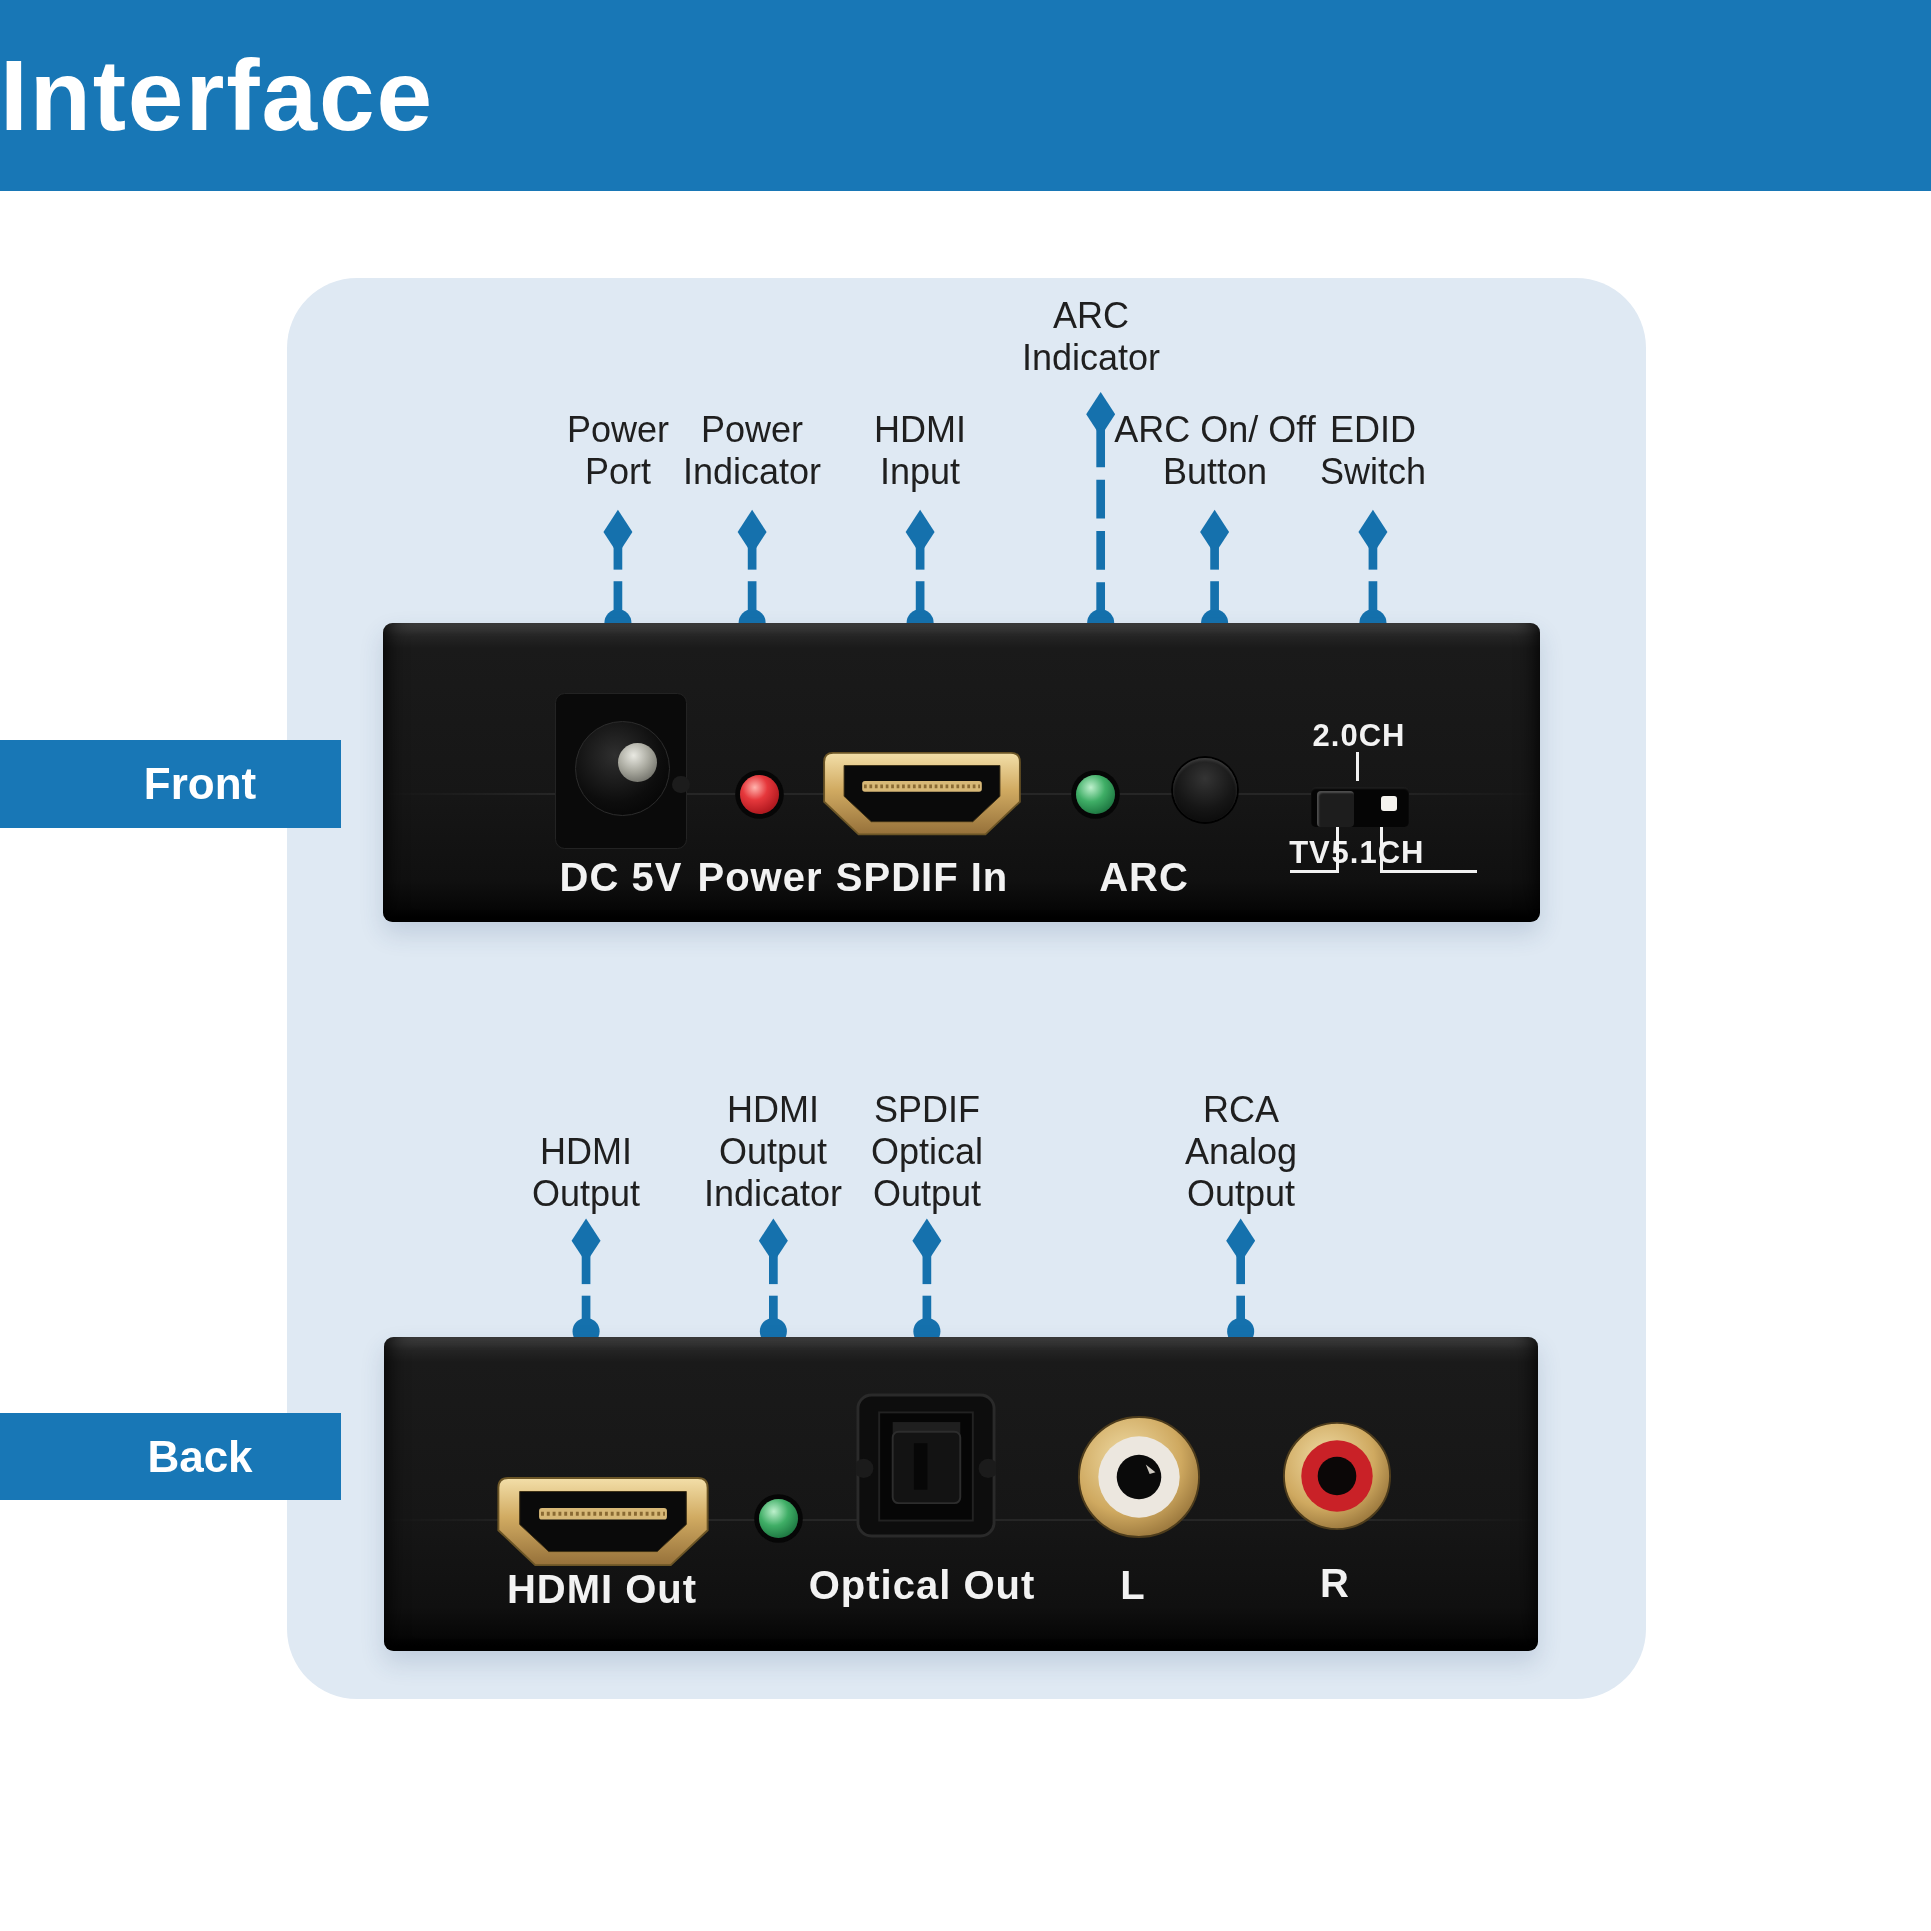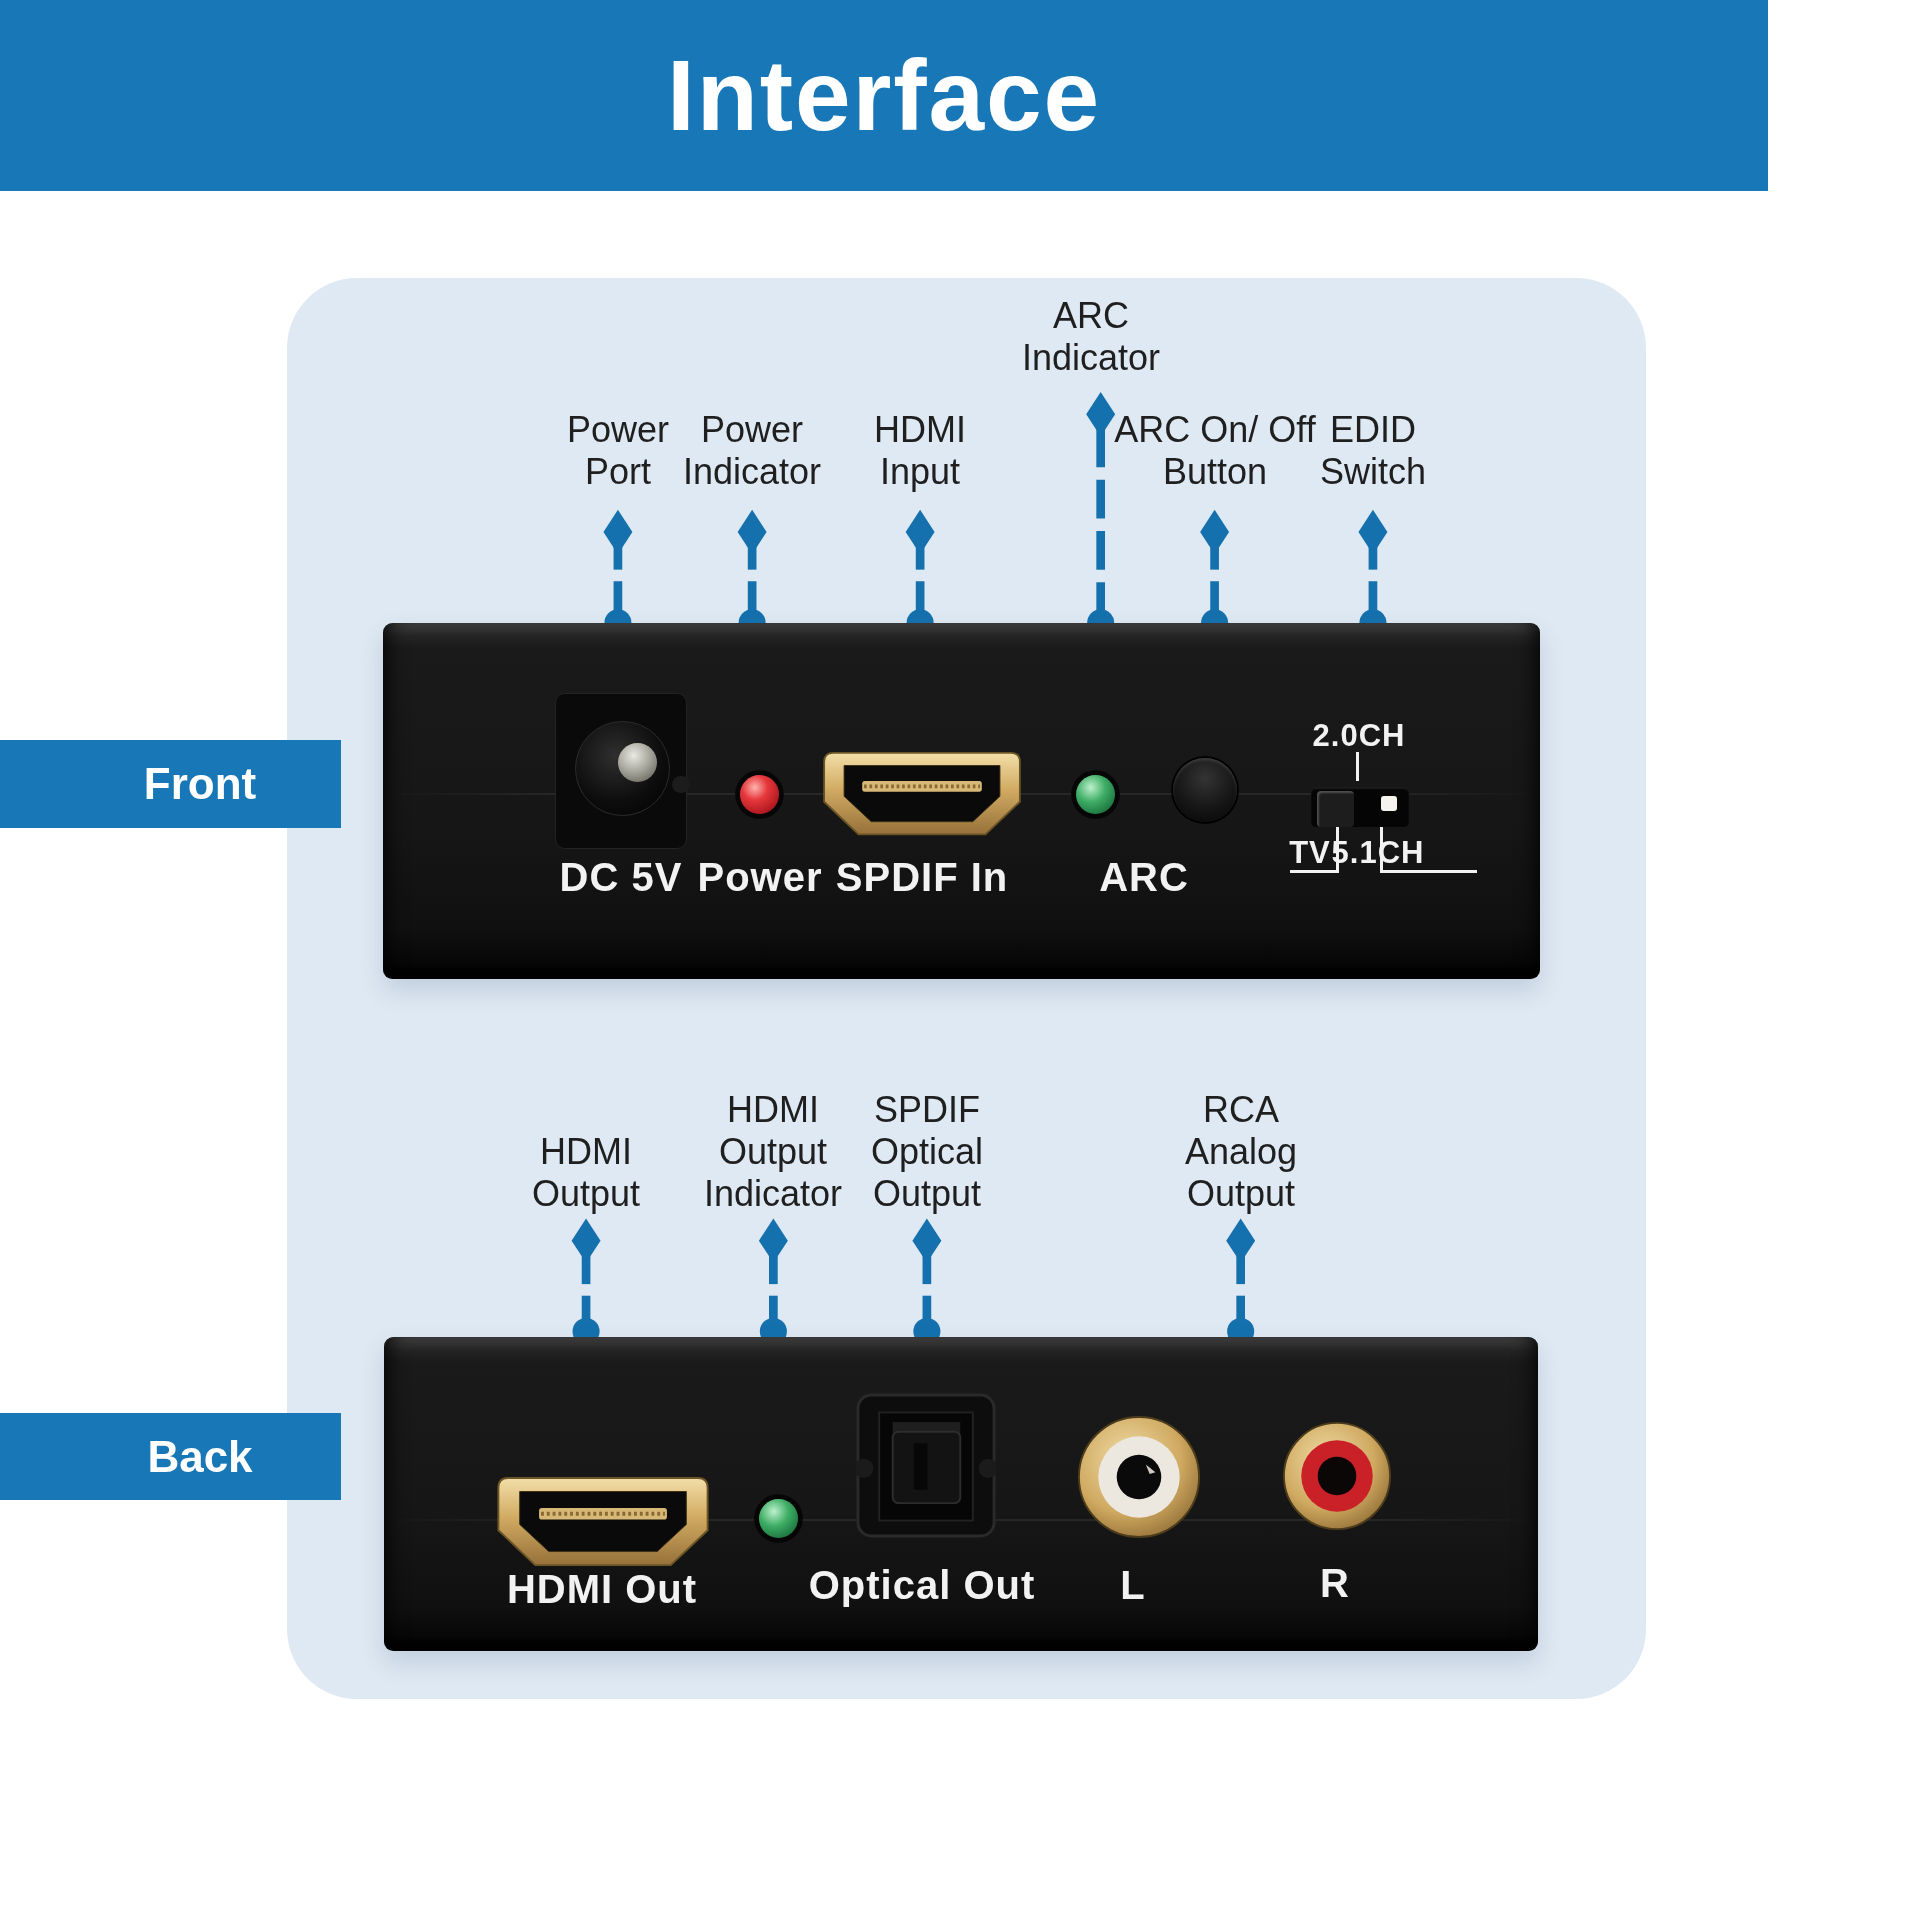--- a/index.html
+++ b/index.html
@@ -1,22 +1,22 @@
 <!DOCTYPE html>
 <html><head>
 <meta charset="utf-8">
 <style>
   html,body{margin:0;padding:0;background:#ffffff;}
   #canvas{position:relative;width:1931px;height:1931px;background:#ffffff;overflow:hidden;
           font-family:"Liberation Sans",sans-serif;}
   .abs{position:absolute;}
 
   
-  #header{left:0;top:0;width:1768px;height:191px;background:#1877b6;
-          display:flex;align-items:center;justify-content:center;}
+  #header{left:0;top:0;width:1931px;height:191px;background:#1877b6;
+          display:flex;align-items:center;justify-content:flex-start;}
   #title{color:#ffffff;font-size:100px;font-weight:bold;letter-spacing:1.9px;}
 
   
   #card{left:287px;top:278px;width:1359px;height:1421px;background:#dfe9f3;border-radius:70px;}
 
   
   .side-box{left:0;width:341px;background:#1877b6;display:flex;align-items:center;
             justify-content:center;padding-left:59px;box-sizing:border-box;}
   #front-box{top:740px;height:88px;}
   #back-box{top:1413px;height:87px;}
@@ -170,21 +170,21 @@
       </g>
       <g>
         <polygon stroke="none" points="1285,1262 1300,1285 1285,1308 1270,1285"></polygon>
         <line x1="1285" y1="1295" x2="1285" y2="1330"></line>
           <line x1="1285" y1="1342" x2="1285" y2="1368"></line>
         <circle stroke="none" cx="1285" cy="1379" r="14"></circle>
       </g>
     </g>
   </svg>
 
-  <div class="abs device" style="left:383px;top:623px;width:1157px;height:356px;">
+  <div class="abs device" style="left:383px;top:623px;width:1157px;height:299px;">
     <div class="abs seam" style="top:170px;"></div>
 
     <div id="dc-recess" class="abs">
       <div id="dc-barrel" class="abs">
         <div id="dc-pin-ring" class="abs">
           <div id="dc-pin-hole" class="abs"></div>
         </div>
       </div>
     </div>
 

